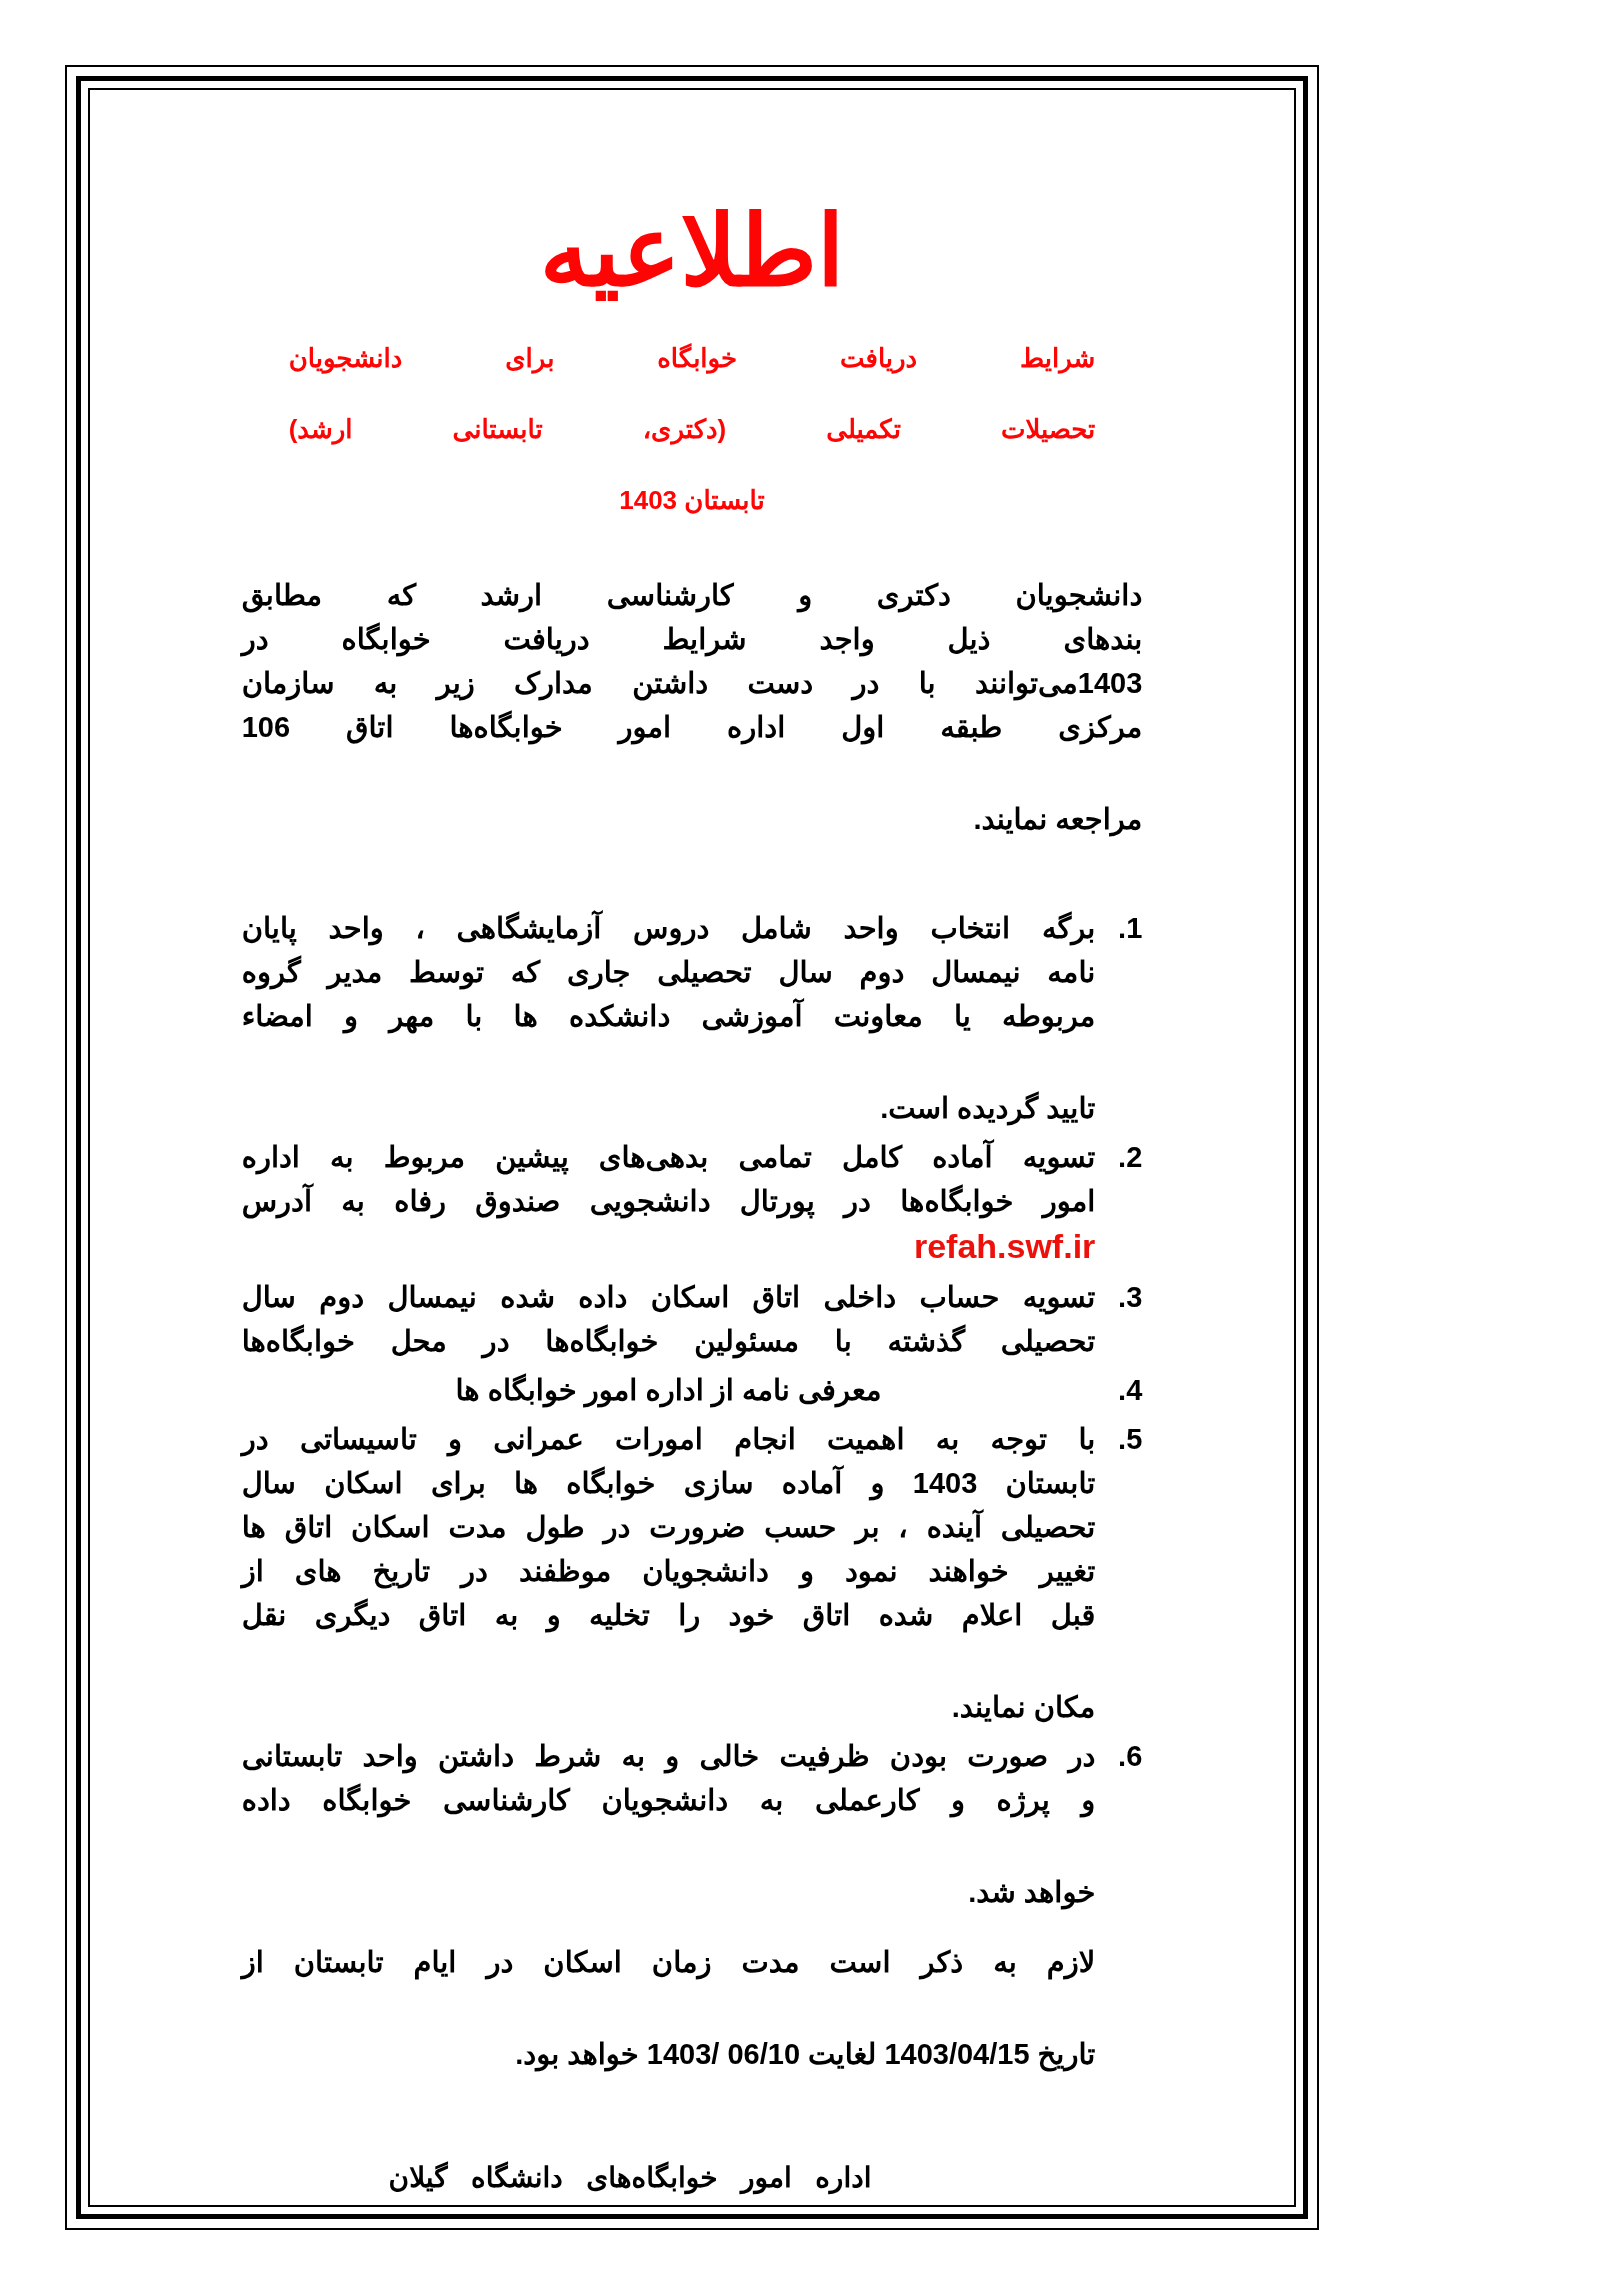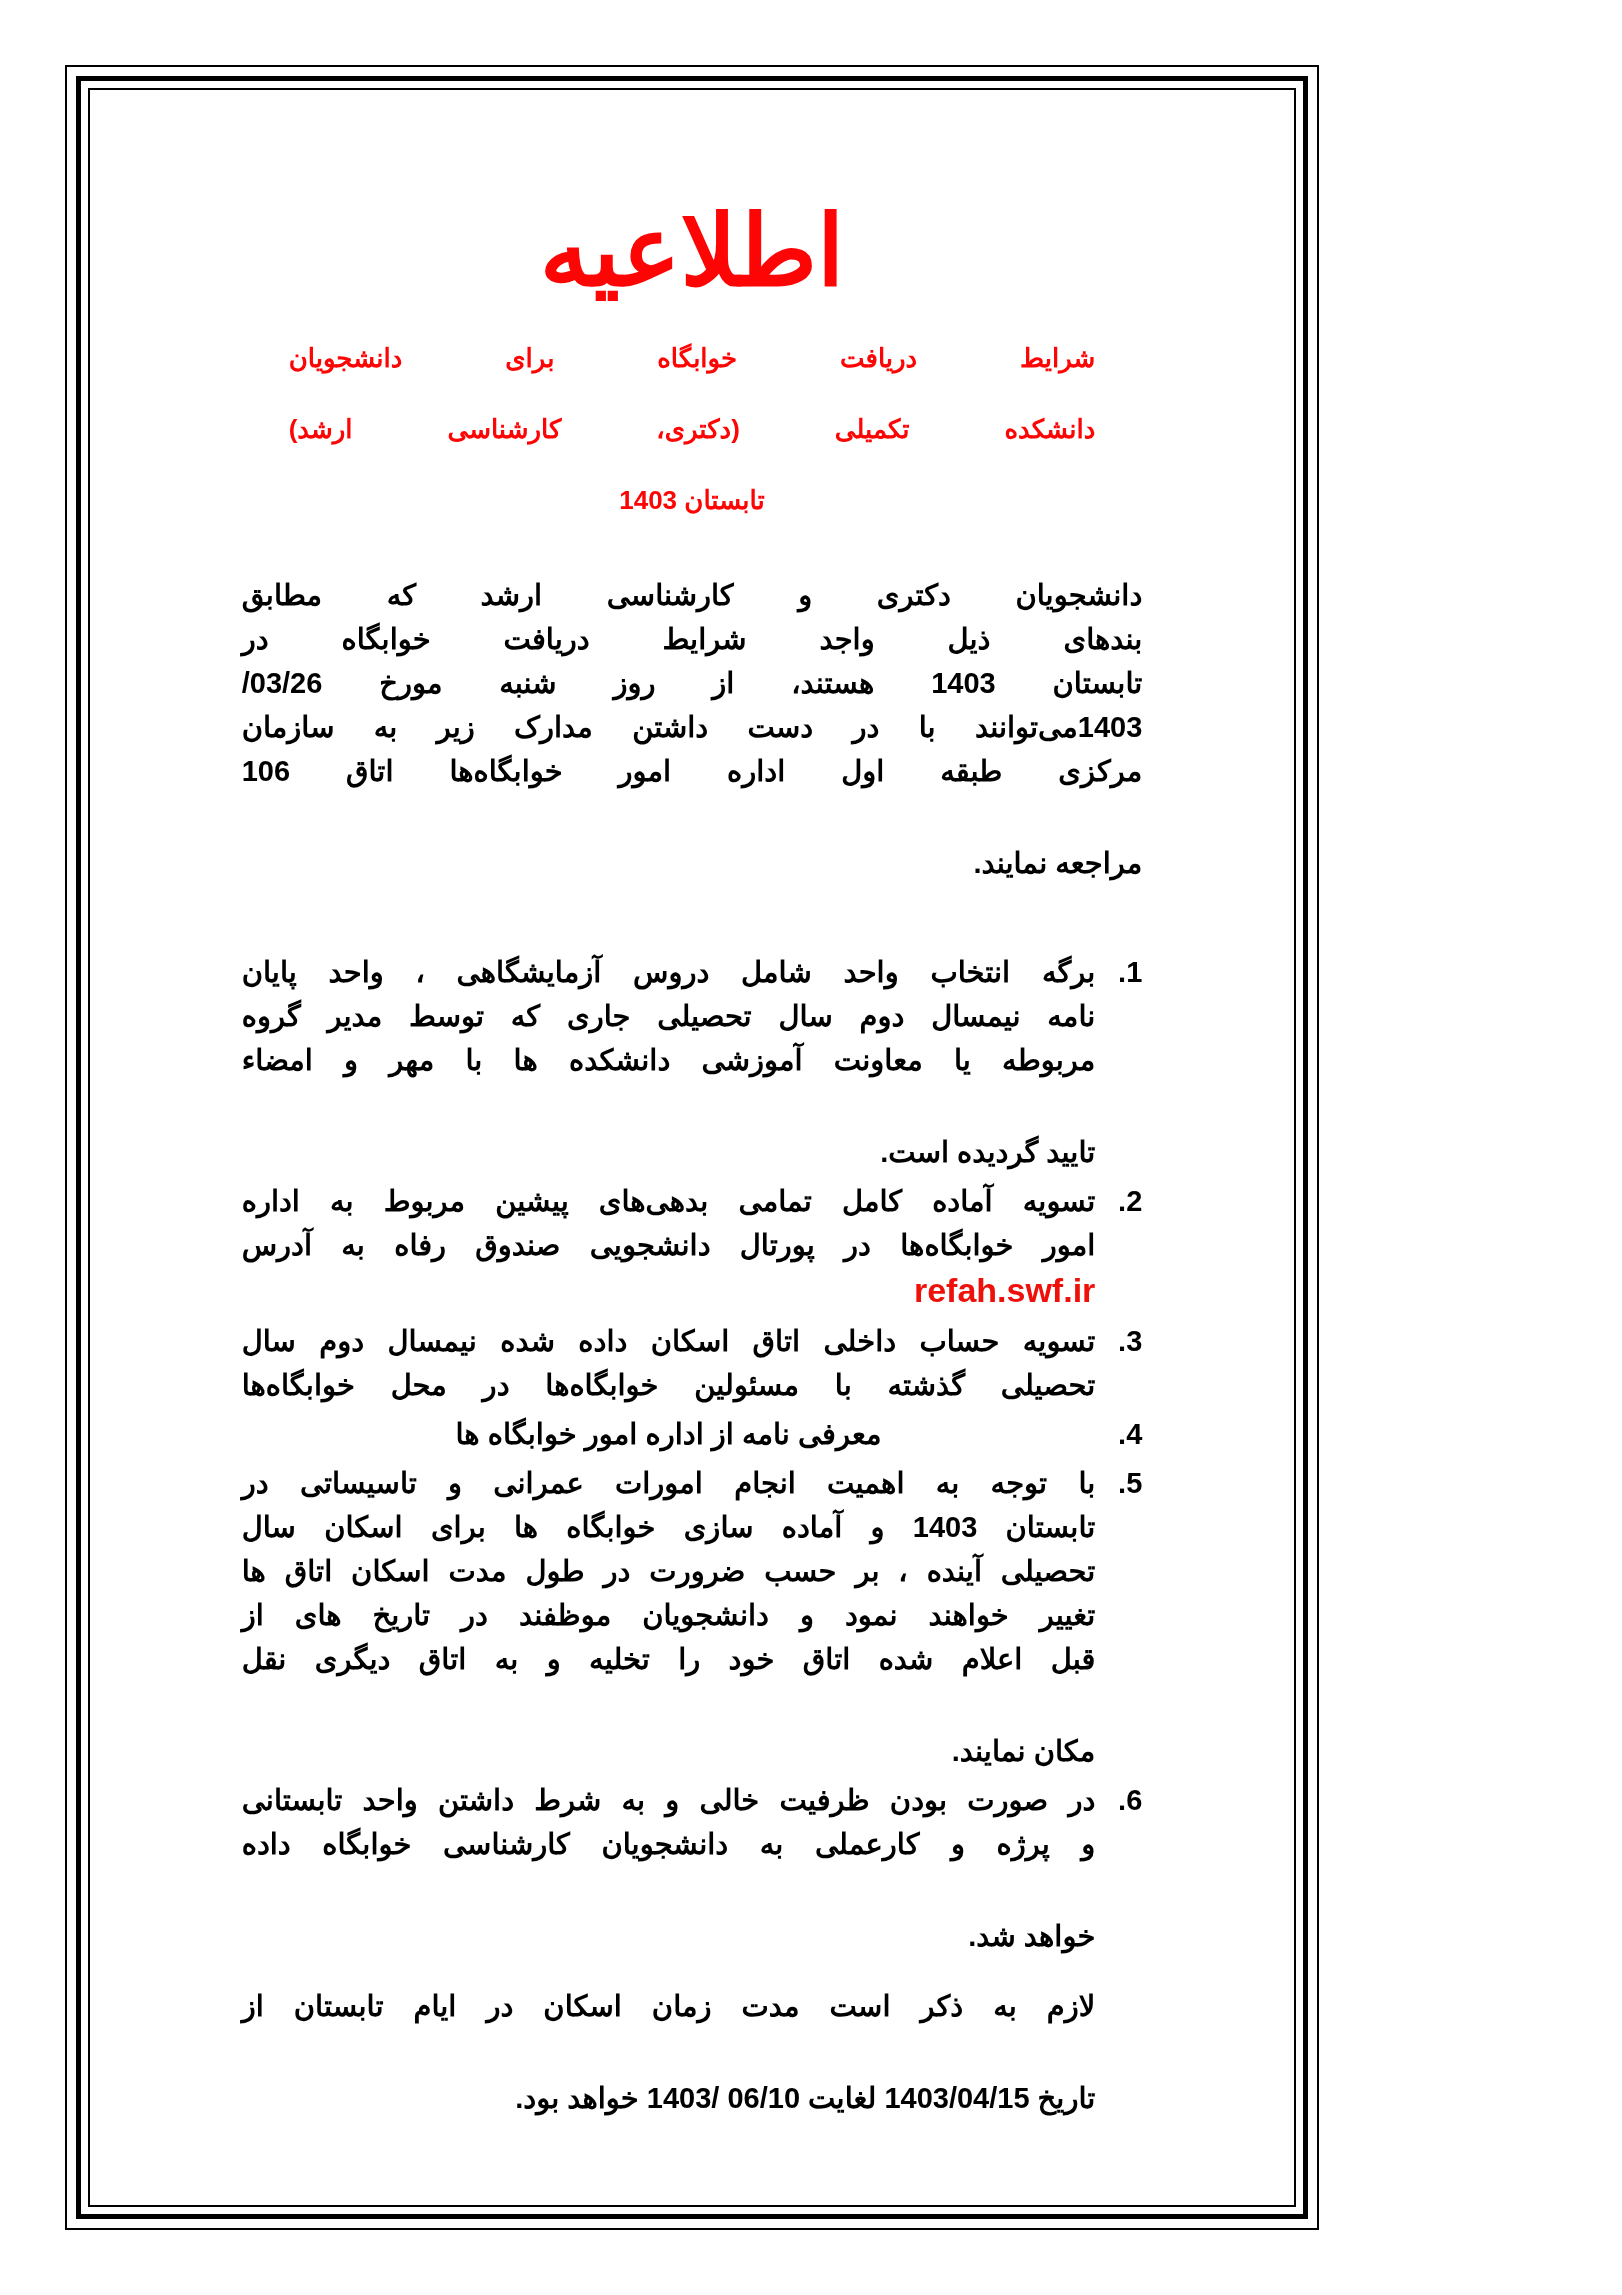--- a/index.html
+++ b/index.html
@@ -44,28 +44,27 @@
 <div class="page">
   <div class="frame-outer">
     <div class="frame-mid">
       <div class="frame-inner">
         <div class="content">
 
           <div class="title" style="color: rgb(254, 5, 5);">اطلاعیه</div>
 
           <div class="subtitle body-large" style="color: rgb(254, 5, 5);">
               <div class="ln jl">شرایط دریافت خوابگاه برای دانشجویان</div>
-              <div class="ln jl">دانشکده تکمیلی (دکتری، کارشناسی ارشد)</div>
+              <div class="ln jl">تحصیلات تکمیلی (دکتری، تابستانی ارشد)</div>
               <div class="ln cl">تابستان 1403</div>
             </div>
 
           <div class="intro body-text">
               <div class="ln jl">دانشجویان دکتری و کارشناسی ارشد که مطابق</div>
               <div class="ln jl">بندهای ذیل واجد شرایط دریافت خوابگاه در</div>
-              <div class="ln jl">تابستان 1403 هستند، از روز شنبه مورخ 26‏/‏03‏/</div>
               <div class="ln jl">1403می‌توانند با در دست داشتن مدارک زیر به سازمان</div>
               <div class="ln jl">مرکزی طبقه اول اداره امور خوابگاه‌ها اتاق 106</div>
               <div class="ln rl">مراجعه نمایند.</div>
             </div>
 
           <div class="list">
 
             <div class="item body-text">
               <span class="num">1.</span>
               <div>

